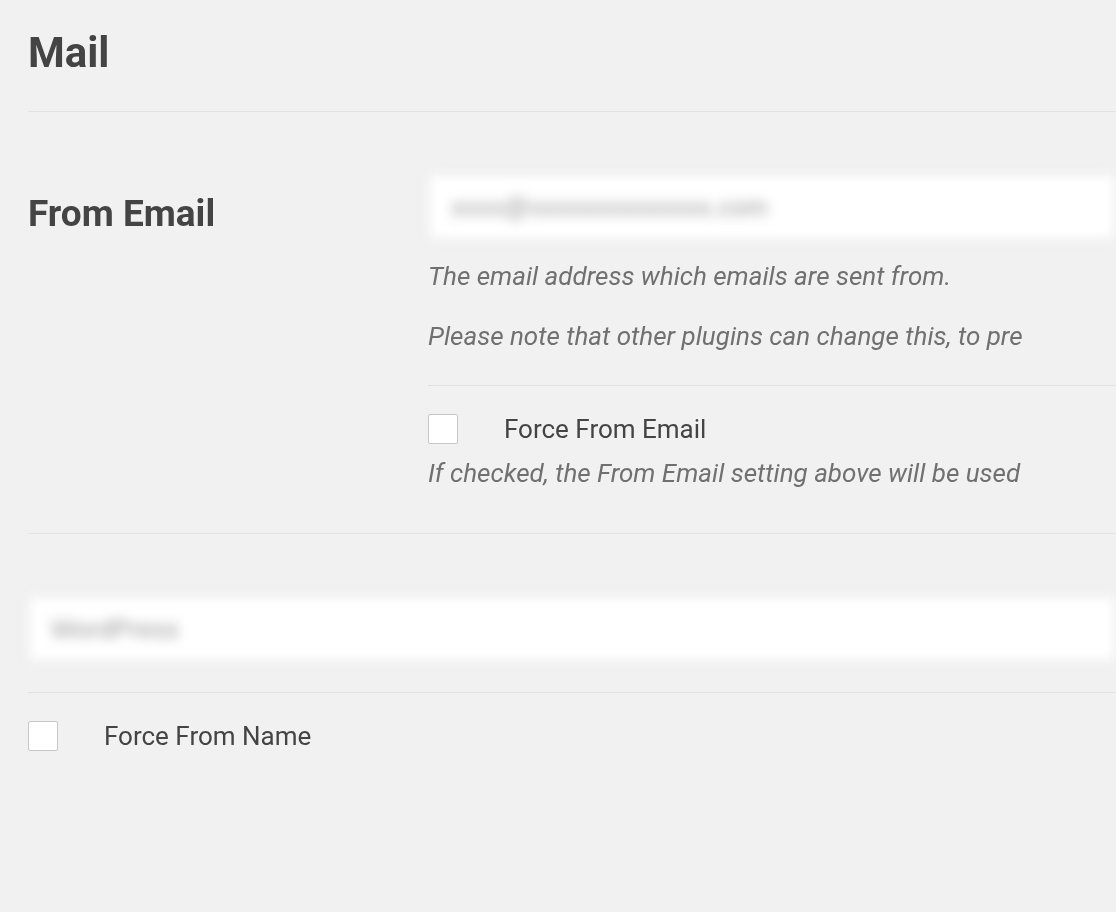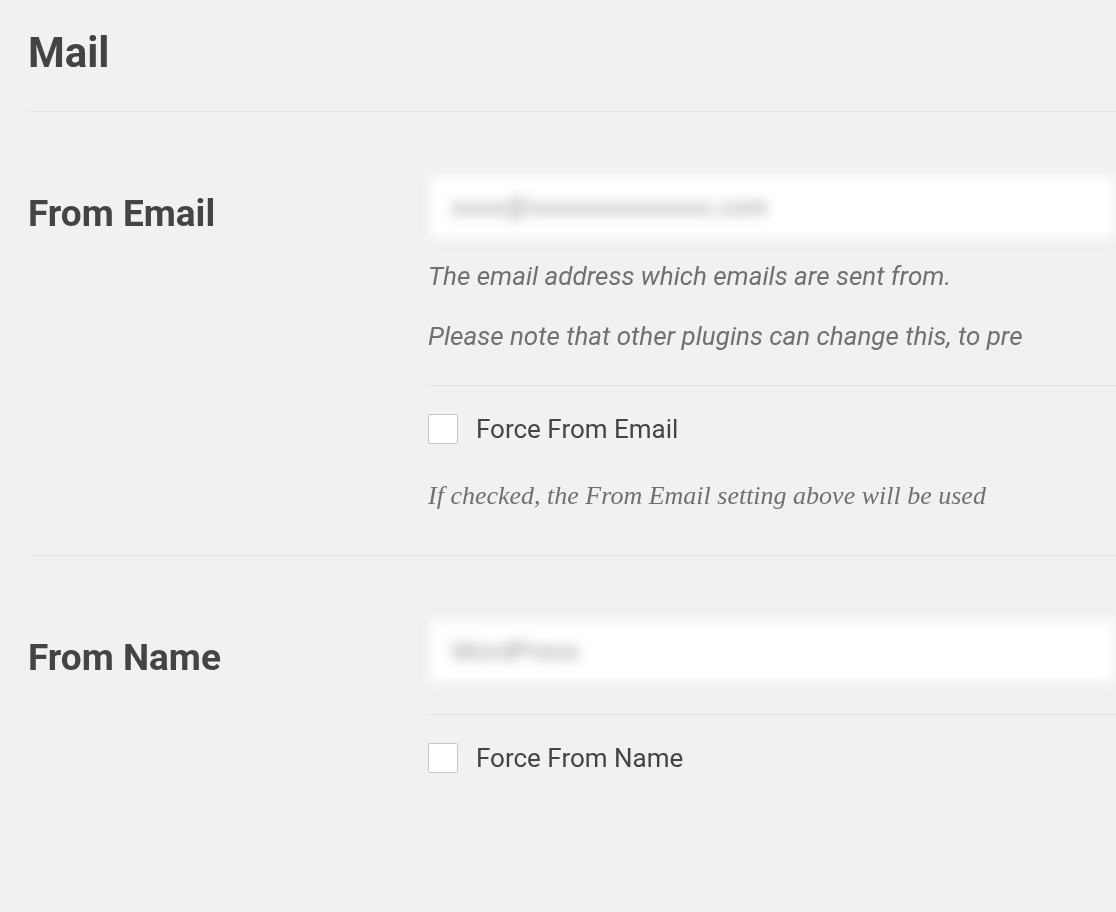--- a/index.html
+++ b/index.html
@@ -70,20 +70,21 @@
       margin-top: 18px;
       white-space: nowrap;
       overflow: hidden;
     }
     .helptext.para2 {
       margin-top: 22px;
     }
     .checkbox-line {
       display: flex;
       align-items: flex-start;
+      gap: 28px;
     }
     .checkbox-box {
       width: 30px;
       height: 30px;
       border: 1px solid #c7c7c7;
       background: #fff;
       border-radius: 2px;
       margin-right: 18px;
       cursor: pointer;
     }
@@ -107,28 +108,27 @@
       <input type="text" class="text-input blurred" value="xxxx@xxxxxxxxxxxxxx.com" style="">
       <p class="helptext">The email address which emails are sent from.</p>
       <p class="helptext para2">Please note that other plugins can change this, to pre</p>
 
       <hr class="subdivider">
 
       <div class="checkbox-line">
         <span class="checkbox-box"></span>
         <span class="checkbox-label">Force From Email</span>
       </div>
-      <p class="helptext" style="margin-top:33px;font-family:Liberation Serif, serif;">If checked, the From Email setting above will be used</p>
+      <p class="helptext" style="margin-top:11px;">If checked, the From Email setting above will be used</p>
     </div>
   </div>
 
   <hr class="divider" style="margin-top:40px;">
 
   <div class="row">
-    <div class="label-col">From Name</div>
     <div class="field-col">
       <input type="text" class="text-input blurred" value="WordPress" style="">
 
       <hr class="subdivider">
 
       <div class="checkbox-line">
         <span class="checkbox-box"></span>
         <span class="checkbox-label">Force From Name</span>
       </div>
     </div>

